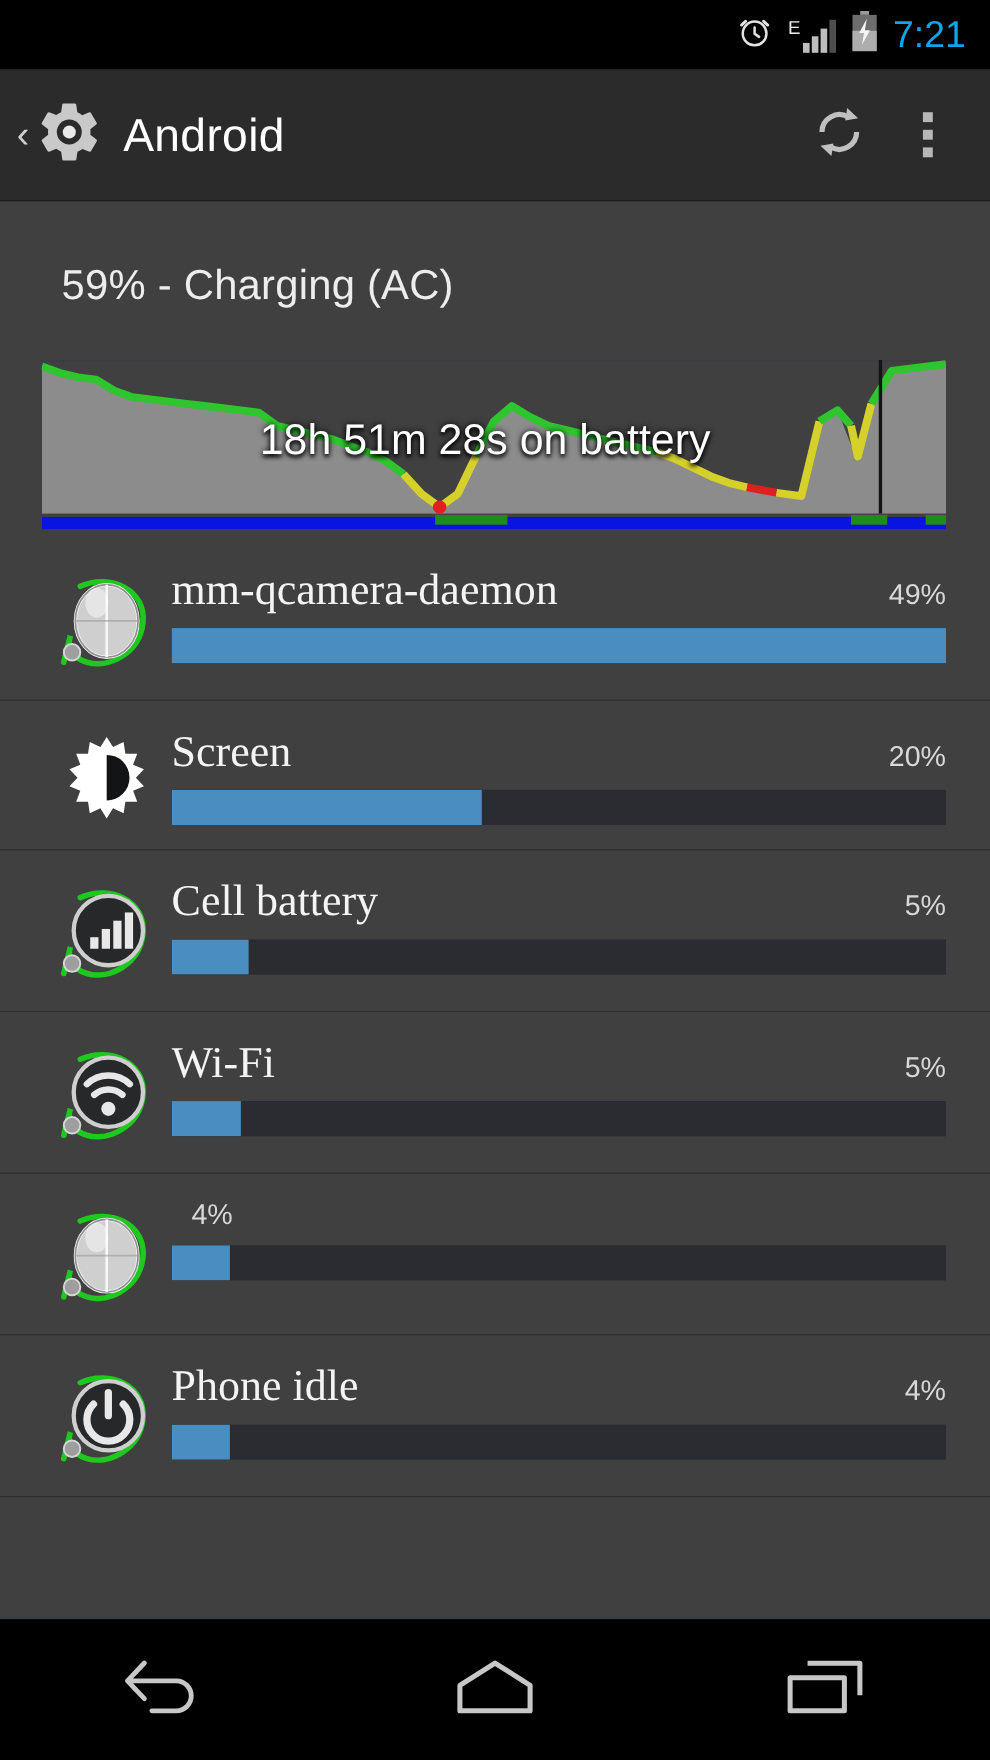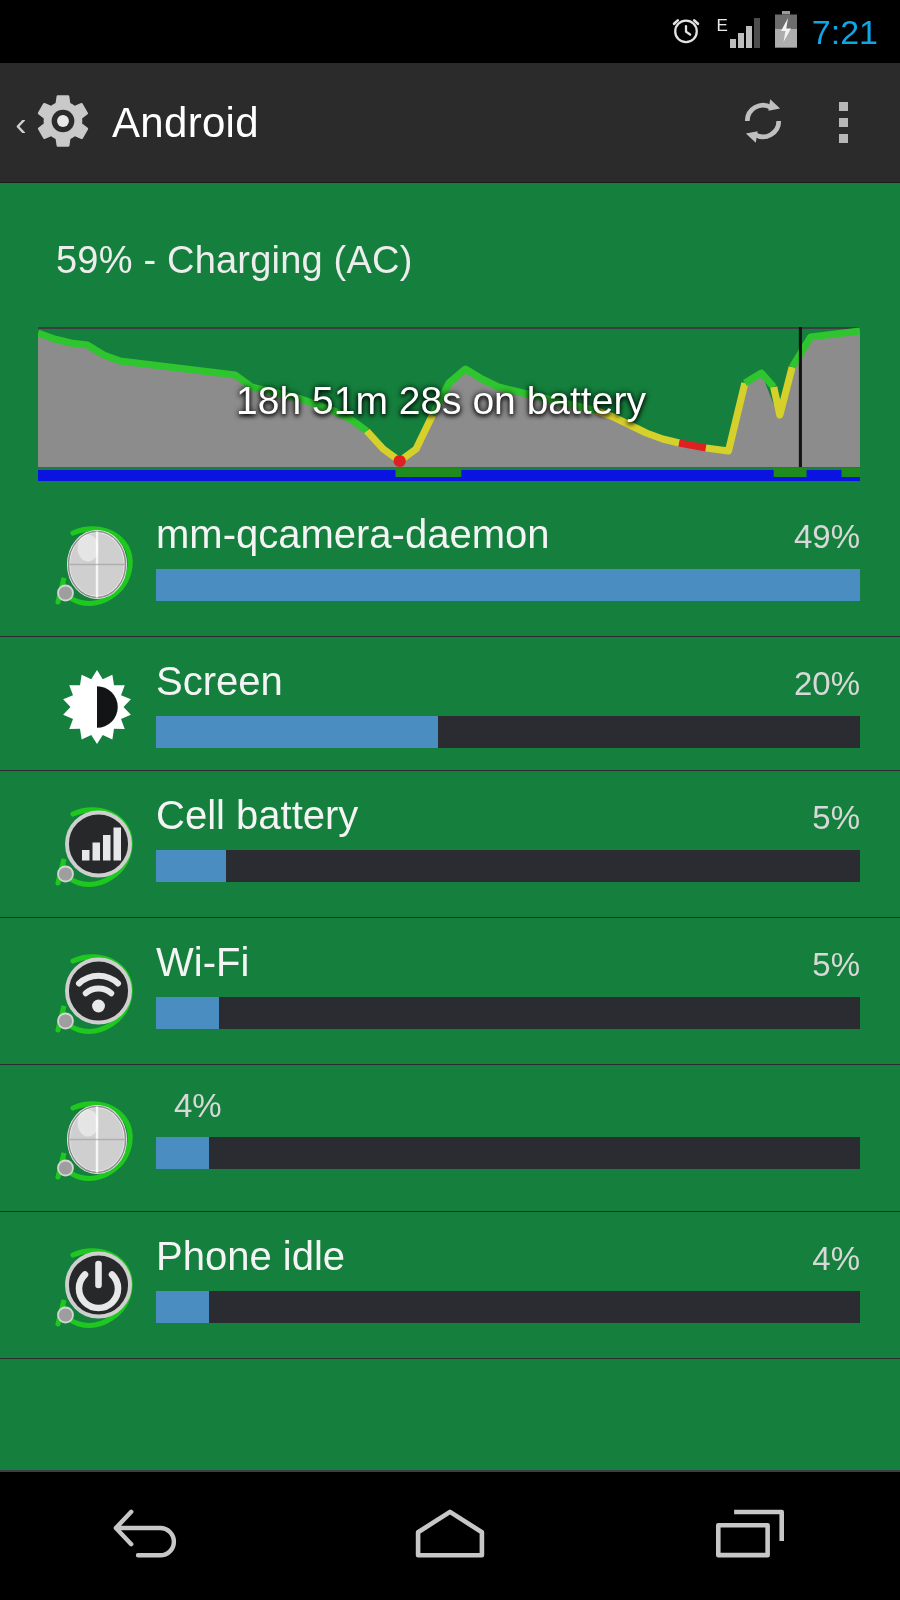--- a/index.html
+++ b/index.html
@@ -109,21 +109,21 @@
   .overflow-dots i {
     display: block;
     width: 9px;
     height: 9px;
     background: #b7b7b7;
   }
 
   
   .content {
     flex: 1 1 auto;
-    background: #15803d;
+    background: #404040;
     overflow: hidden;
     position: relative;
   }
   .batt-status {
     color: #ededed;
     font-size: 38px;
     padding: 56px 0 0 56px;
     letter-spacing: 0.2px;
   }
 
@@ -175,24 +175,25 @@
     align-items: baseline;
     justify-content: space-between;
     margin-bottom: 12px;
   }
   .row-label {
     color: #f4f4f4;
     font-size: 40px;
     white-space: nowrap;
     overflow: hidden;
     text-overflow: ellipsis;
+    font-family: Liberation Serif, serif;
   }
   .row-pct {
     color: #d8d8d8;
-    font-size: 33px;
+    font-size: 26px;
     margin-left: 18px;
     flex: 0 0 auto;
   }
   .bar-track {
     height: 32px;
     background: #2b2c31;
     width: 100%;
     position: relative;
     overflow: hidden;
   }

